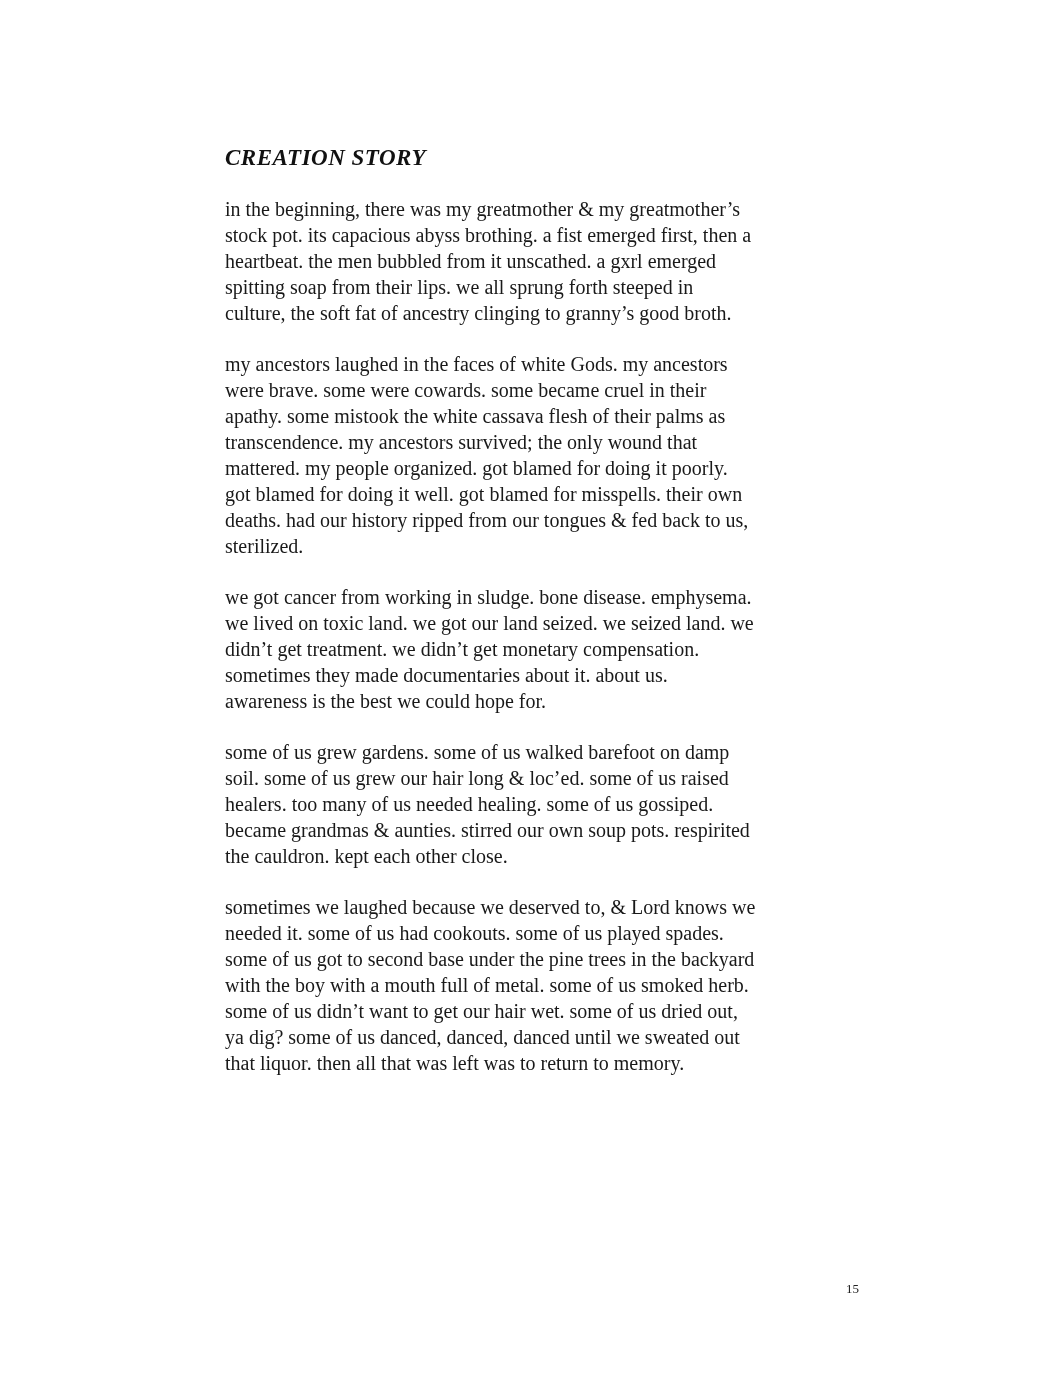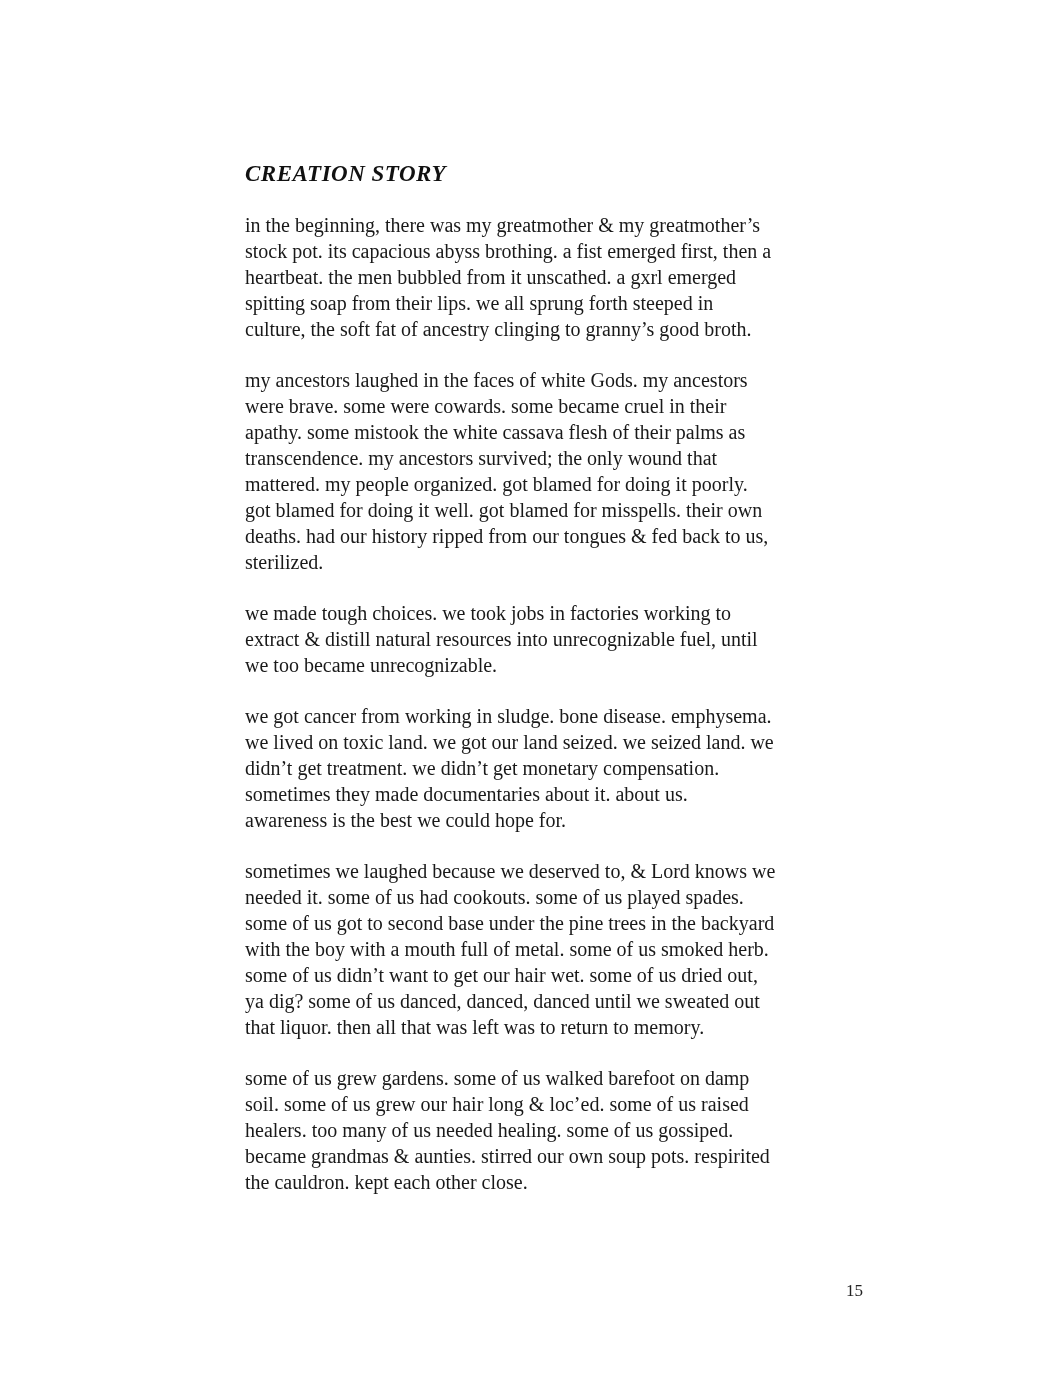--- a/index.html
+++ b/index.html
@@ -12,23 +12,22 @@
     width: 1050px;
     height: 1380px;
     background: #ffffff;
     font-family: "Liberation Serif", "DejaVu Serif", serif;
     color: #161616;
     overflow: hidden;
   }
   .content {
     position: absolute;
     left: 225px;
-    top: 160px;
+    top: 144px;
     width: 760px;
-    margin-left: 20px;
   }
   .poem-title {
     font-size: 23px;
     font-weight: bold;
     font-style: italic;
     letter-spacing: 0.5px;
     margin: 0 0 24px 0;
     line-height: 28px;
     color: #111111;
   }
@@ -36,21 +35,21 @@
     font-size: 20px;
     line-height: 26px;
     white-space: pre-line;
     margin: 0 0 25px 0;
     color: #191919;
   }
   .page-number {
     position: absolute;
     left: 846px;
     top: 1281px;
-    font-size: 17px;
+    font-size: 13px;
     color: #222222;
   }
 </style>
 </head>
 <body>
 
 <div class="page">
   <div class="content">
     <h1 class="poem-title">CREATION STORY</h1>
 
@@ -62,39 +61,36 @@
 
     <div class="stanza">my ancestors laughed in the faces of white Gods. my ancestors
 were brave. some were cowards. some became cruel in their
 apathy. some mistook the white cassava flesh of their palms as
 transcendence. my ancestors survived; the only wound that
 mattered. my people organized. got blamed for doing it poorly.
 got blamed for doing it well. got blamed for misspells. their own
 deaths. had our history ripped from our tongues &amp; fed back to us,
 sterilized.</div>
 
-    <div class="stanza">we made tough choices. we took jobs in factories working to
-extract &amp; distill natural resources into unrecognizable fuel, until
-we too became unrecognizable.</div>
 
     <div class="stanza">we got cancer from working in sludge. bone disease. emphysema.
 we lived on toxic land. we got our land seized. we seized land. we
 didn’t get treatment. we didn’t get monetary compensation.
 sometimes they made documentaries about it. about us.
 awareness is the best we could hope for.</div>
+
+    <div class="stanza">some of us grew gardens. some of us walked barefoot on damp
+soil. some of us grew our hair long &amp; loc’ed. some of us raised
+healers. too many of us needed healing. some of us gossiped.
+became grandmas &amp; aunties. stirred our own soup pots. respirited
+the cauldron. kept each other close.</div>
 
     <div class="stanza">sometimes we laughed because we deserved to, &amp; Lord knows we
 needed it. some of us had cookouts. some of us played spades.
 some of us got to second base under the pine trees in the backyard
 with the boy with a mouth full of metal. some of us smoked herb.
 some of us didn’t want to get our hair wet. some of us dried out,
 ya dig? some of us danced, danced, danced until we sweated out
 that liquor. then all that was left was to return to memory.</div>
-
-    <div class="stanza">some of us grew gardens. some of us walked barefoot on damp
-soil. some of us grew our hair long &amp; loc’ed. some of us raised
-healers. too many of us needed healing. some of us gossiped.
-became grandmas &amp; aunties. stirred our own soup pots. respirited
-the cauldron. kept each other close.</div>
   </div>
 
   <div class="page-number">15</div>
 </div>
 
 </body></html>

